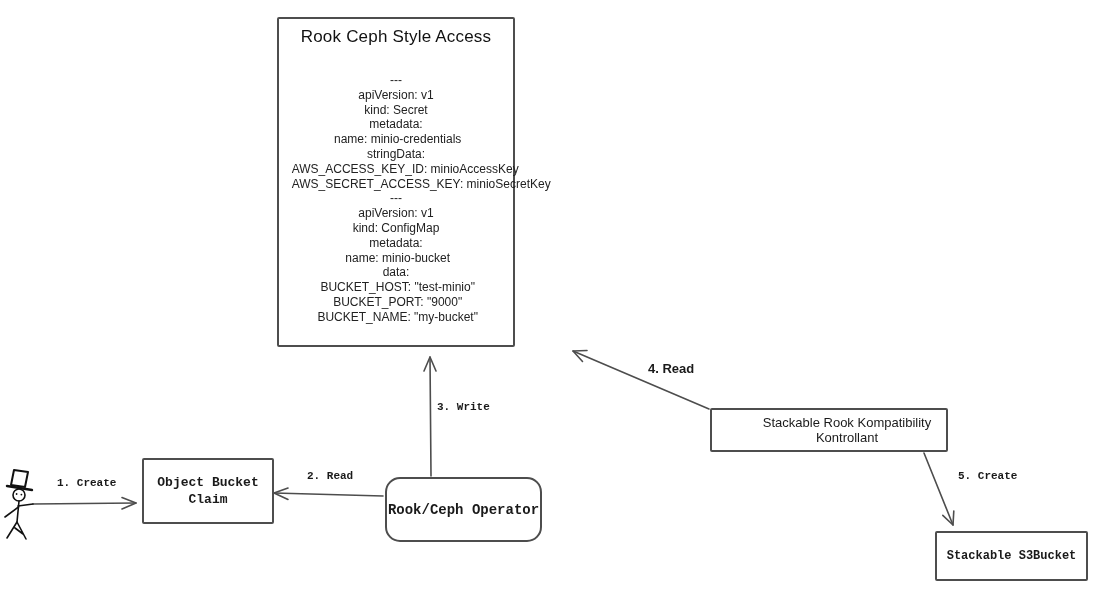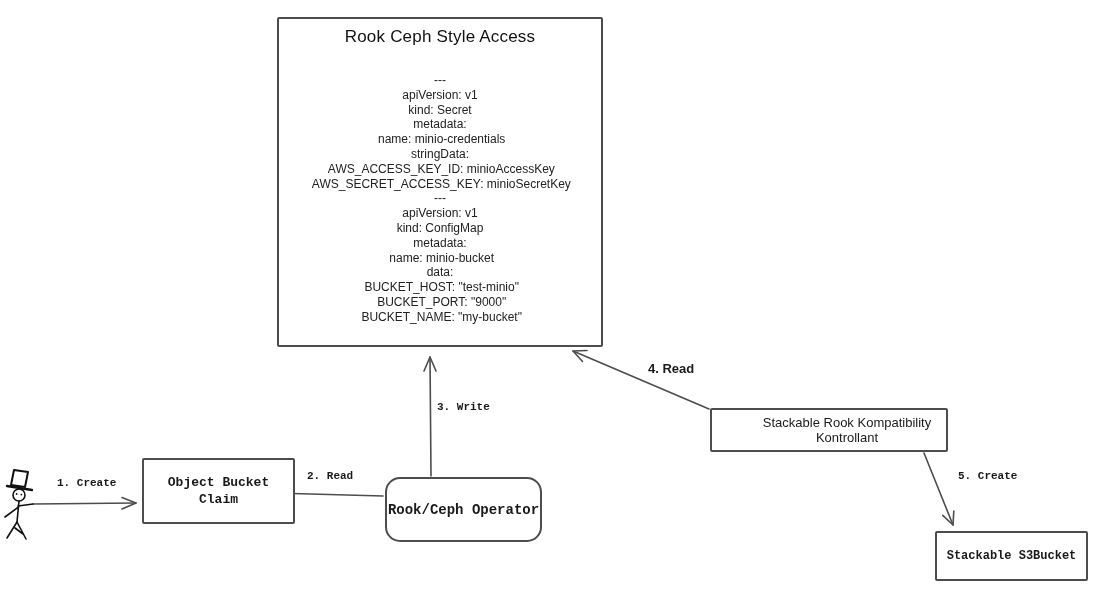--- a/index.html
+++ b/index.html
@@ -15,39 +15,39 @@
     position: absolute;
     border: 2px solid #4d4d4d;
     background: #ffffff;
     display: flex;
     align-items: center;
     justify-content: center;
     text-align: center;
   }
   .node.sketch { border-radius: 2px; }
   #rook-ceph-box {
-    left: 277px; top: 17px; width: 326px; height: 330px;
+    left: 277px; top: 17px; width: 238px; height: 330px;
     display: block;
     padding: 8px 10px;
   }
   #rook-ceph-title {
     font-size: 17px;
     color: #111;
     letter-spacing: 0.2px;
   }
   #rook-ceph-yaml {
     margin-top: 26px;
     font-size: 12px;
     line-height: 14.8px;
     white-space: pre;
     color: #222;
     font-family: "Liberation Sans", sans-serif;
   }
   #obc-box {
-    left: 142px; top: 458px; width: 153px; height: 66px;
+    left: 142px; top: 458px; width: 132px; height: 66px;
     font-family: "Liberation Mono", monospace;
     font-weight: bold;
     font-size: 13px;
     line-height: 17px;
     white-space: pre-line;
   }
   #operator-box {
     left: 385px; top: 477px; width: 157px; height: 65px;
     font-family: "Liberation Mono", monospace;
     font-weight: bold;

